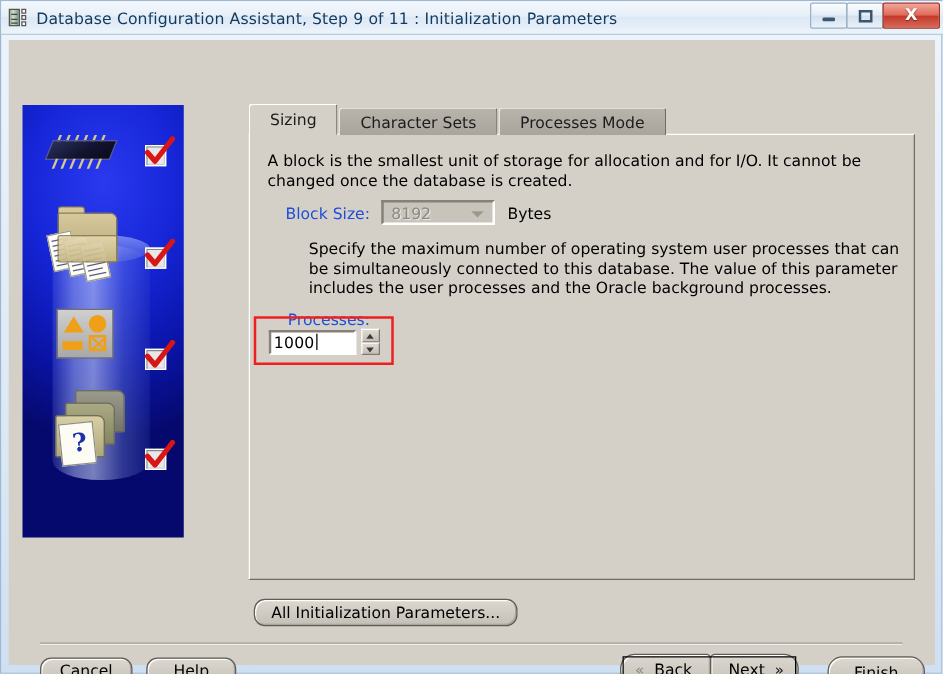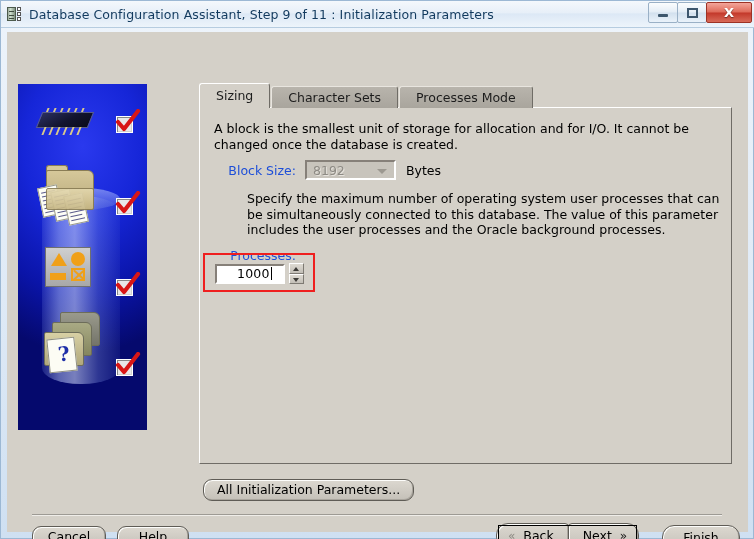--- a/index.html
+++ b/index.html
@@ -492,21 +492,21 @@
     border: 2px solid;
     border-color: #868079 #ffffff #ffffff #868079;
     box-sizing: border-box;
     display: flex;
     align-items: center;
     position: relative;
   }
   .spin-field .txt {
     font-size: 12.5px;
     color: #000;
-    padding-left: 20px;
+    padding-left: 2px;
     letter-spacing: 0.2px;
   }
   .caret {
     width: 1px;
     height: 13px;
     background: #000;
     margin-left: 1px;
   }
   .spin-btns {
     margin-left: 4px;

